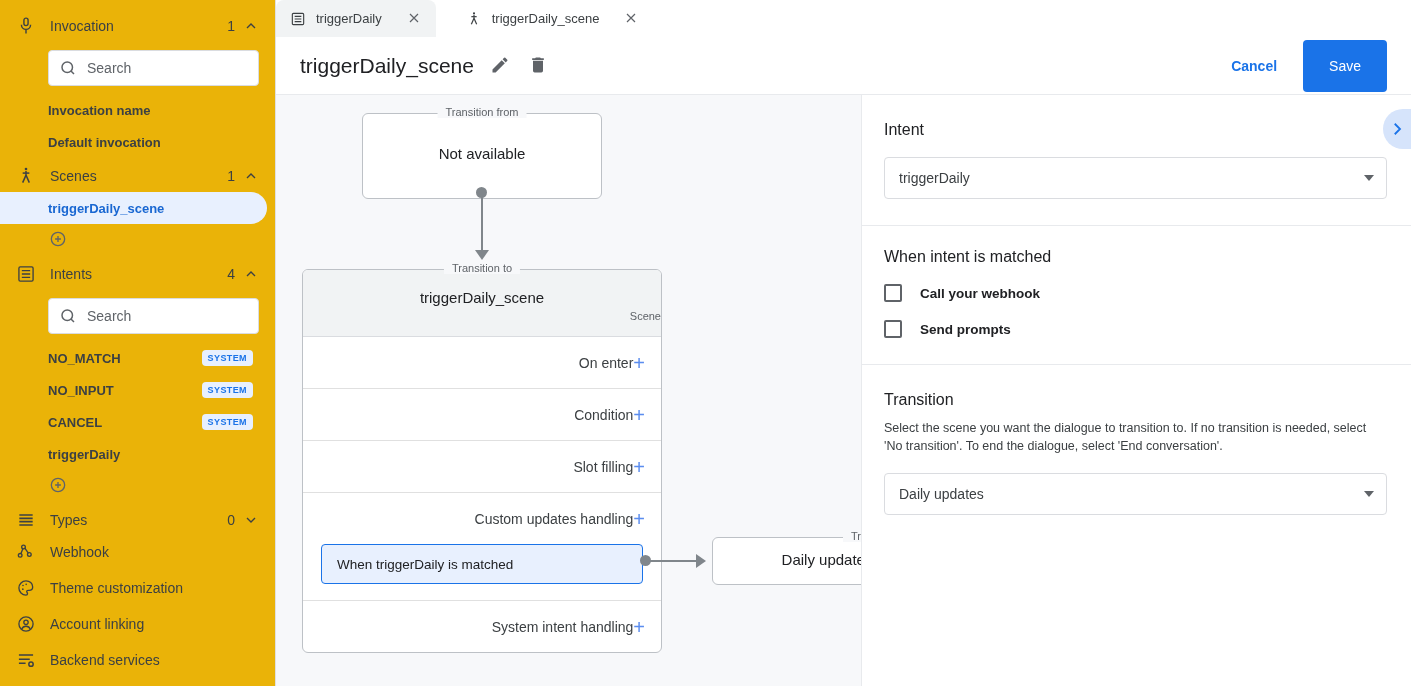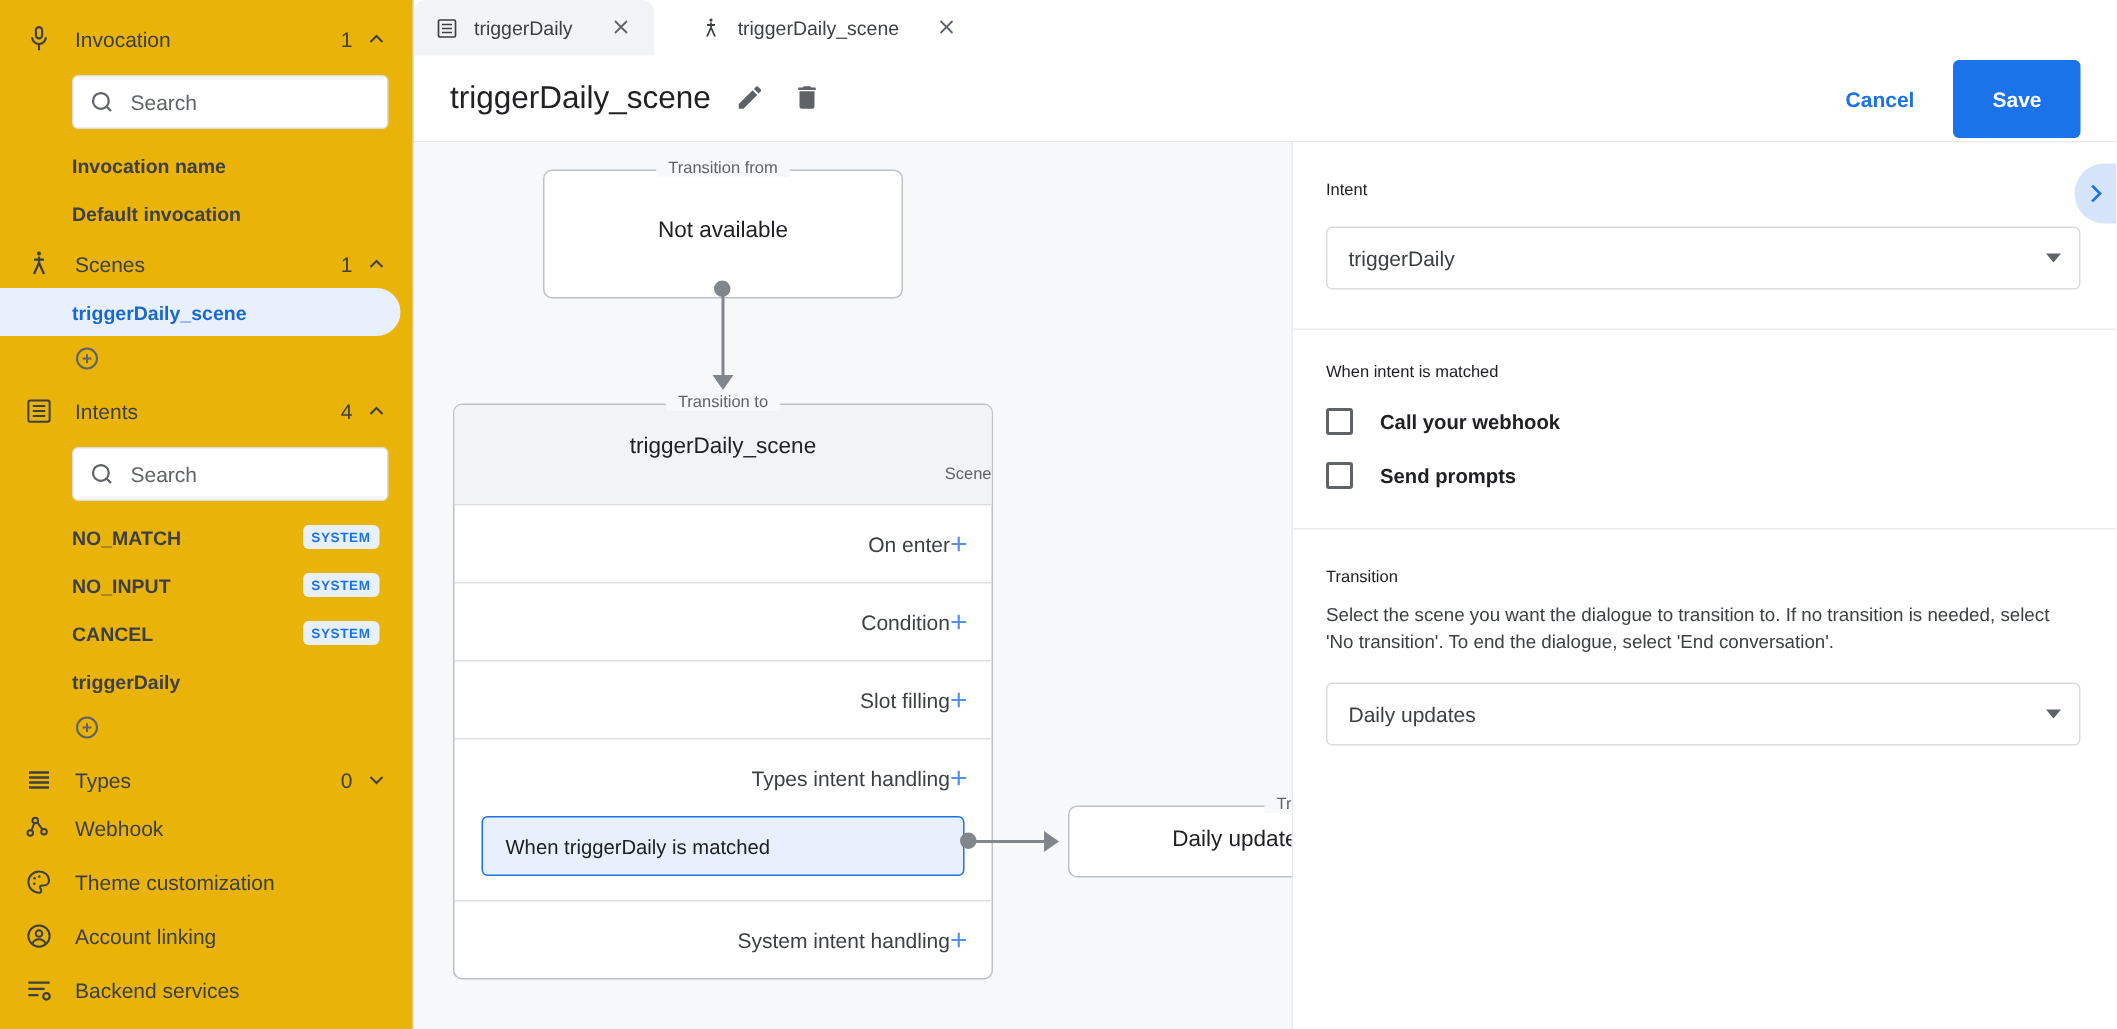--- a/index.html
+++ b/index.html
@@ -93,21 +93,21 @@
   }
   #scene-title { font-size: 21px; color: #202124; }
   #header .hicon { width: 22px; height: 22px; margin-left: 16px; color: #5f6368; cursor: pointer; display:flex;}
   #header .spacer { flex: 1 1 auto; }
   #cancel-btn {
     font-size: 14px; font-weight: bold; color: #1a73e8;
     padding: 8px 14px; border-radius: 4px; cursor: pointer; background: none; border: none;
     font-family: inherit;
   }
   #save-btn {
-    font-size: 14px; font-weight: bold; color: #fff; background: #1a73e8;
+    font-size: 14px; font-weight: normal; color: #fff; background: #1a73e8;
     padding: 0 26px; height: 52px; border-radius: 4px; border: none;
     margin-left: 12px; cursor: pointer; font-family: inherit;
   }
 
   
   #body { flex: 1 1 auto; display: flex; min-height: 0; position: relative; }
 
   
   #canvas {
     flex: 1 1 auto; background: #f7f8fa; position: relative; overflow: hidden;
@@ -181,21 +181,21 @@
     font-size: 15px; color: #202124; white-space: nowrap;
   }
 
   
   #panel {
     width: 549px; flex: 0 0 549px; background: #fff;
     position: relative; overflow: hidden;
   }
   .panel-sec { padding: 24px 24px 28px 22px; border-bottom: 1px solid #e8eaed; }
   .panel-sec:last-child { border-bottom: none; }
-  .panel-h { font-size: 11px; color: #202124; }
+  .panel-h { font-size: 16px; color: #202124; }
   .panel-desc { font-size: 12.5px; color: #3c4043; line-height: 1.45; margin-top: 10px; max-width: 500px; }
   .select-box {
     margin-top: 18px; height: 42px; border: 1px solid #dadce0; border-radius: 4px;
     display: flex; align-items: center; padding: 0 12px 0 14px; cursor: pointer;
     background: #fff;
   }
   .select-box .sel-val { flex: 1 1 auto; font-size: 14px; color: #3c4043; }
   .select-box .caret {
     width: 0; height: 0; border-left: 5px solid transparent;
     border-right: 5px solid transparent; border-top: 6px solid #5f6368;
@@ -484,21 +484,21 @@
 
           <div class="sc-section">
             <div class="sc-row">
               <span class="sr-label">Slot filling</span>
               <span class="sr-plus">+</span>
             </div>
           </div>
 
           <div class="sc-section">
             <div class="sc-row">
-              <span class="sr-label">Types intent handling</span>
+              <span class="sr-label">Custom updates handling</span>
               <span class="sr-plus">+</span>
             </div>
             <div class="handler-chip">
               <span>When triggerDaily is matched</span>
             </div>
           </div>
 
           <div class="sc-section">
             <div class="sc-row">
               <span class="sr-label">System intent handling</span>

